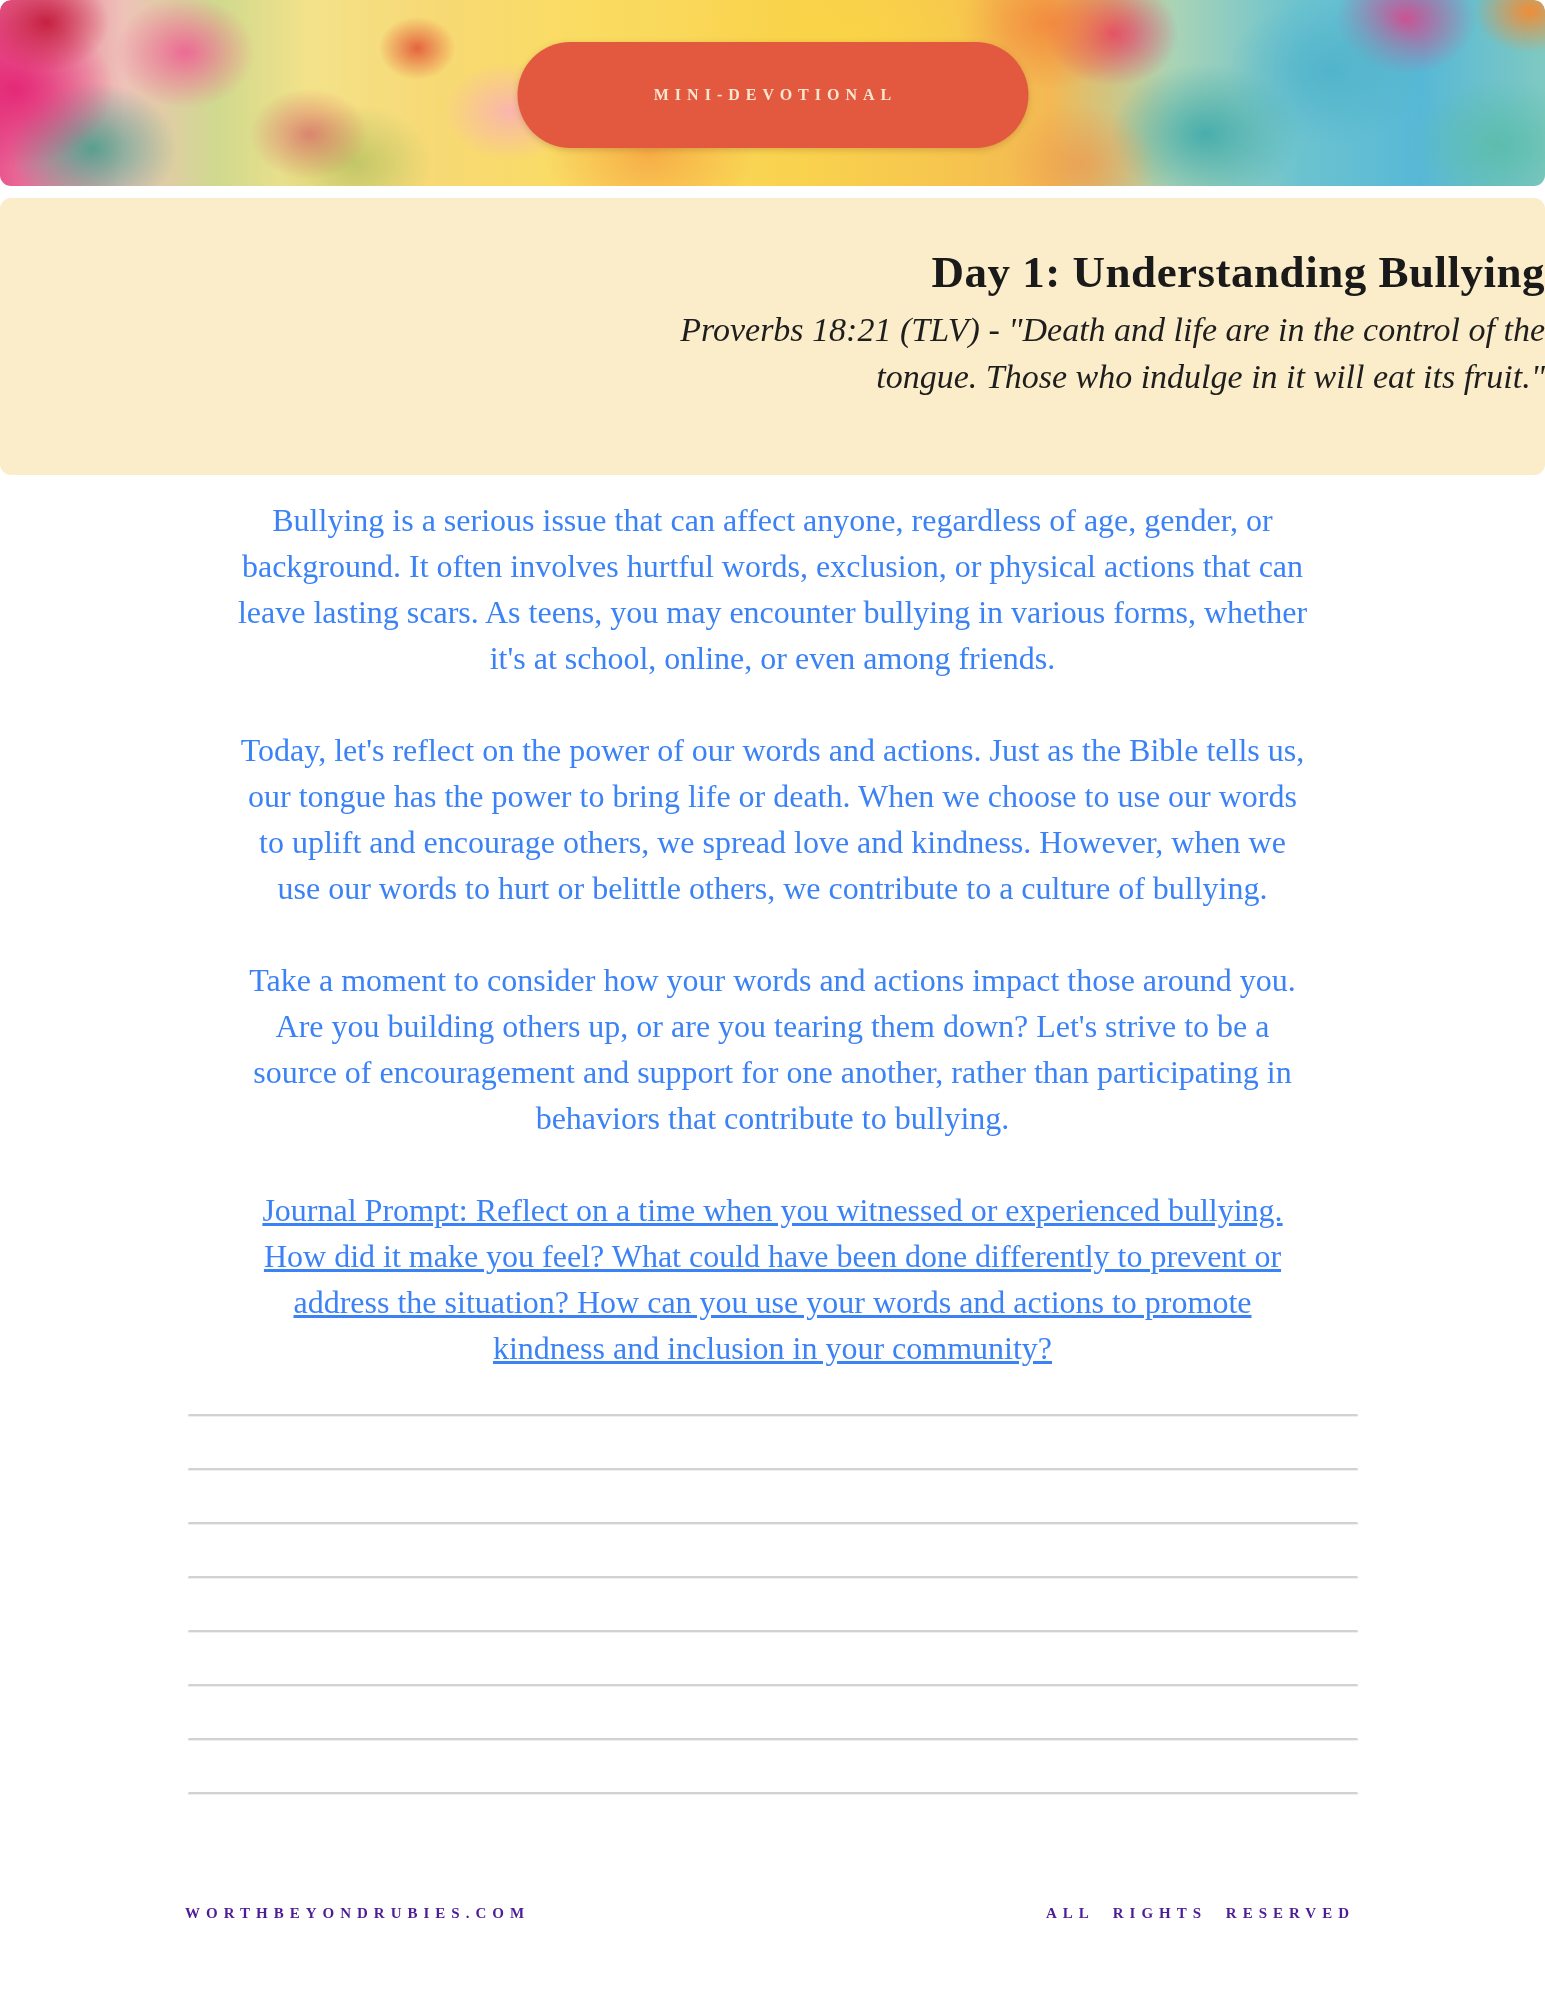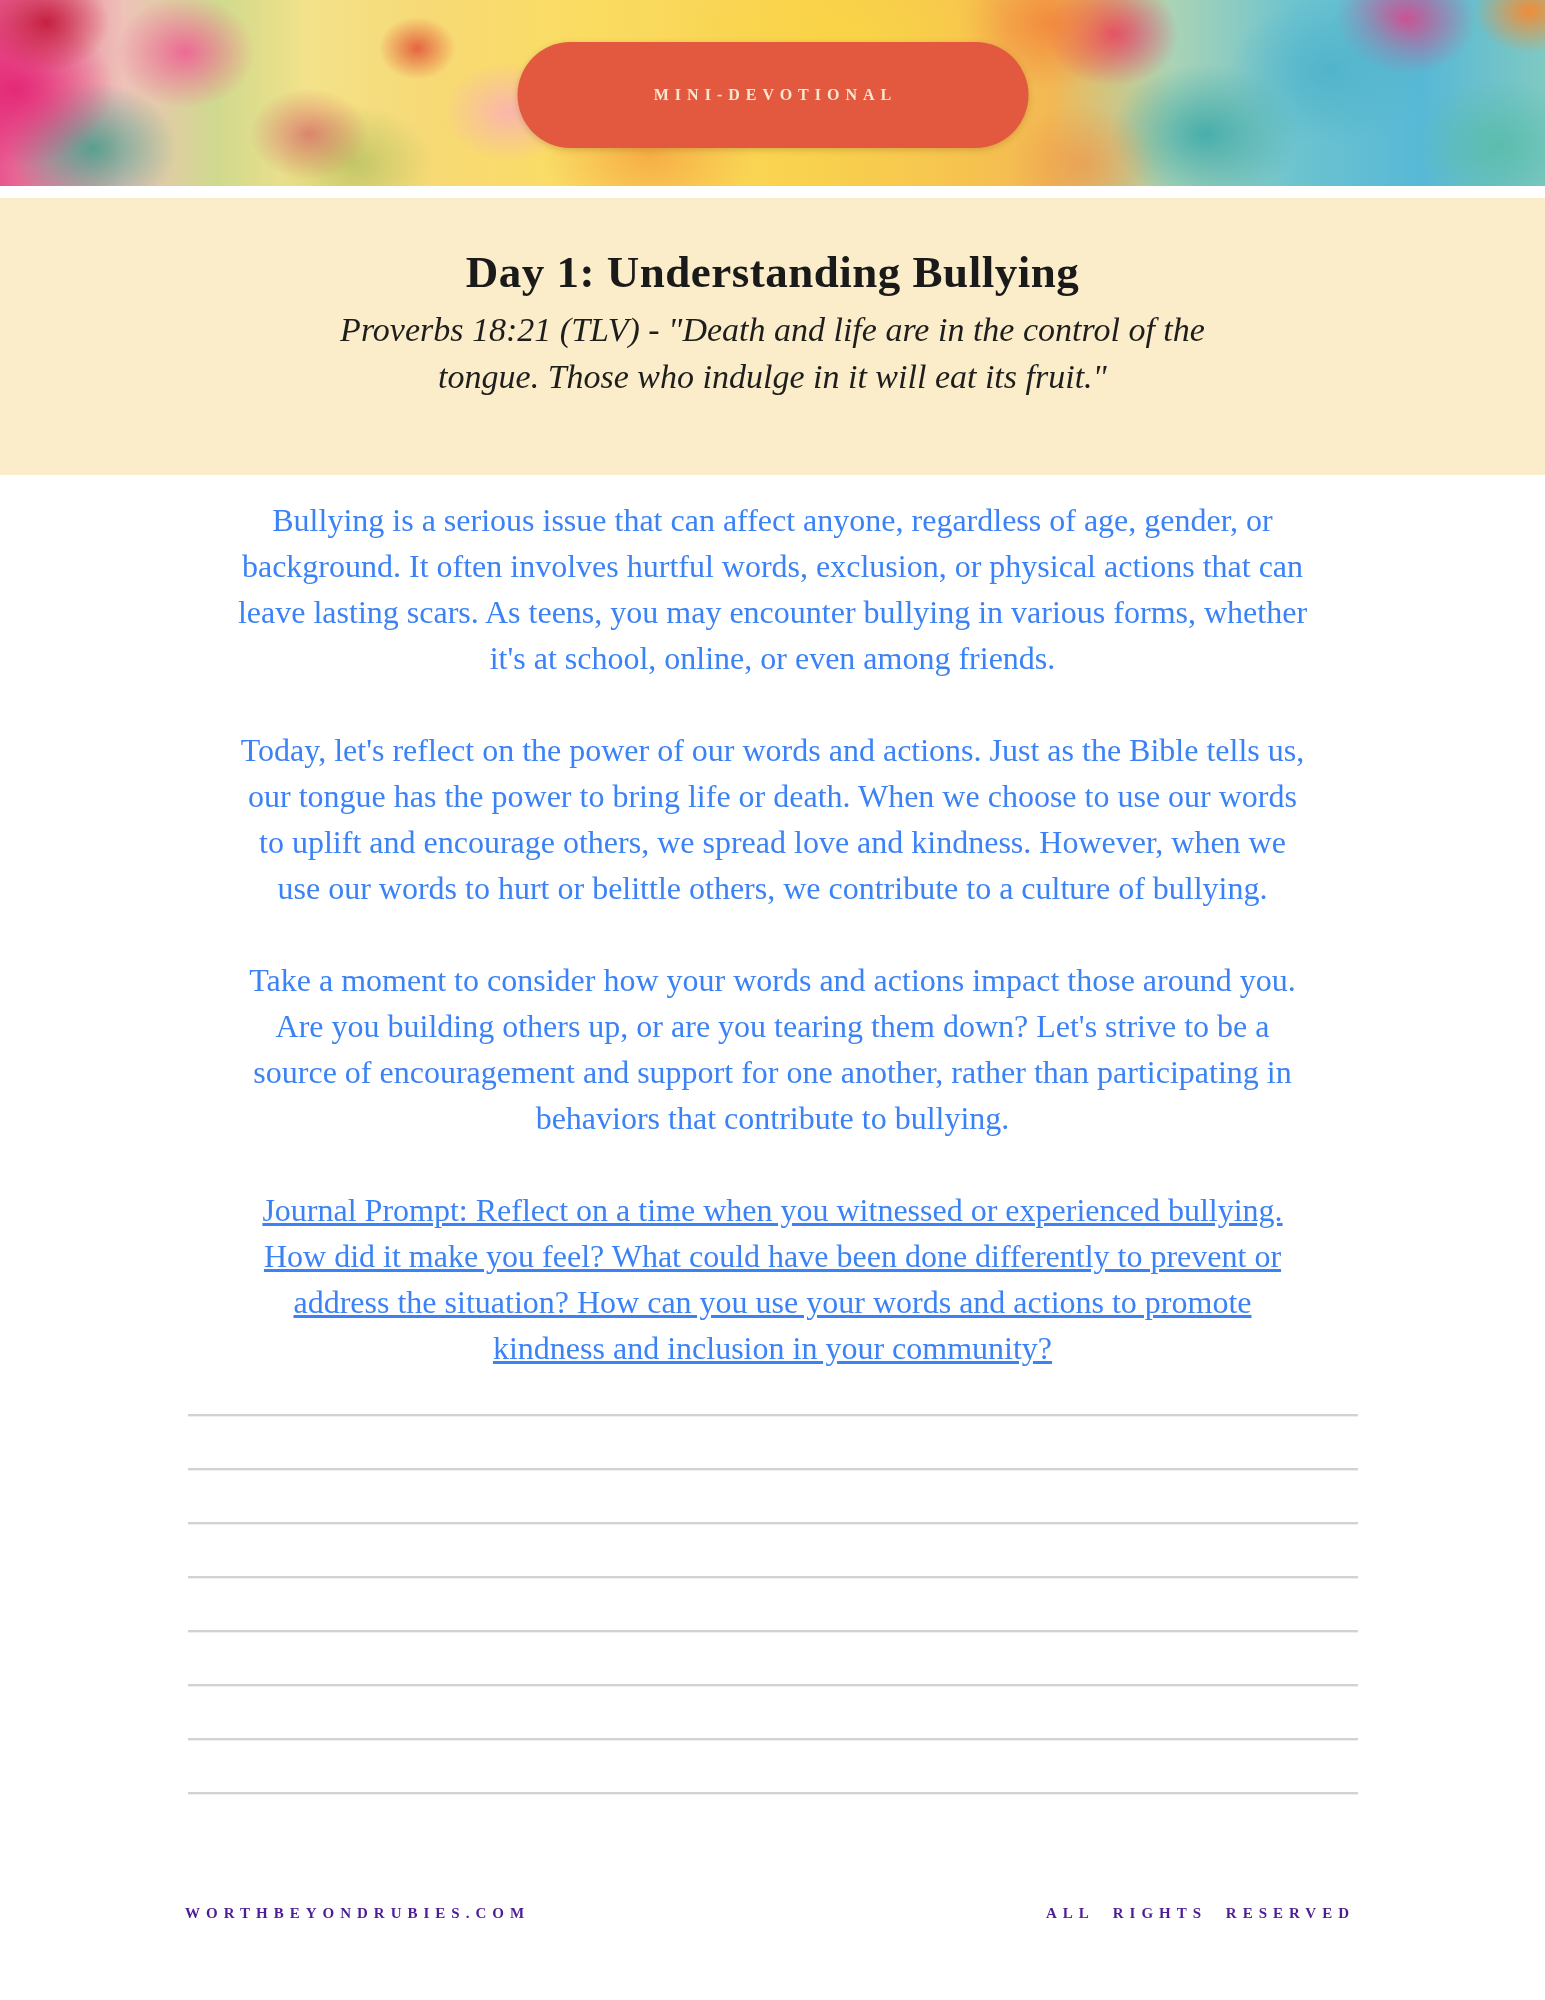--- a/index.html
+++ b/index.html
@@ -1,15 +1,15 @@
 <!DOCTYPE html>
 <html><head>
 <meta charset="utf-8">
 <style>
-  * { margin:0; padding:0; box-sizing:border-box; }
+  * { margin:0; padding:0; box-sizing:border-box;border-radius:11px; }
   html,body { width:1545px; }
   body {
     width:1545px; height:2000px;
     position:relative;
     background:#ffffff;
     font-family:"Liberation Serif","DejaVu Serif",serif;
     color:#1e1e1e;
     overflow:hidden;
   }
 
@@ -64,21 +64,21 @@
     letter-spacing:2px; padding-left:2px;
     color:#fdf7ee;
     text-shadow:0 1px 2px rgba(150,60,30,.35);
   }
 
   
   .title-block {
     position:absolute; top:198px; left:0;
     width:1545px; height:277px;
     background:#fbedc9;
-    text-align:center;
+    text-align:right;
   }
   .doc-title {
     margin-top:48px;
     font-size:45px; font-weight:bold;
     color:#1a1a1a;
     letter-spacing:.5px;
   }
   .doc-verse {
     margin-top:8px;
     font-size:34px; font-style:italic;

